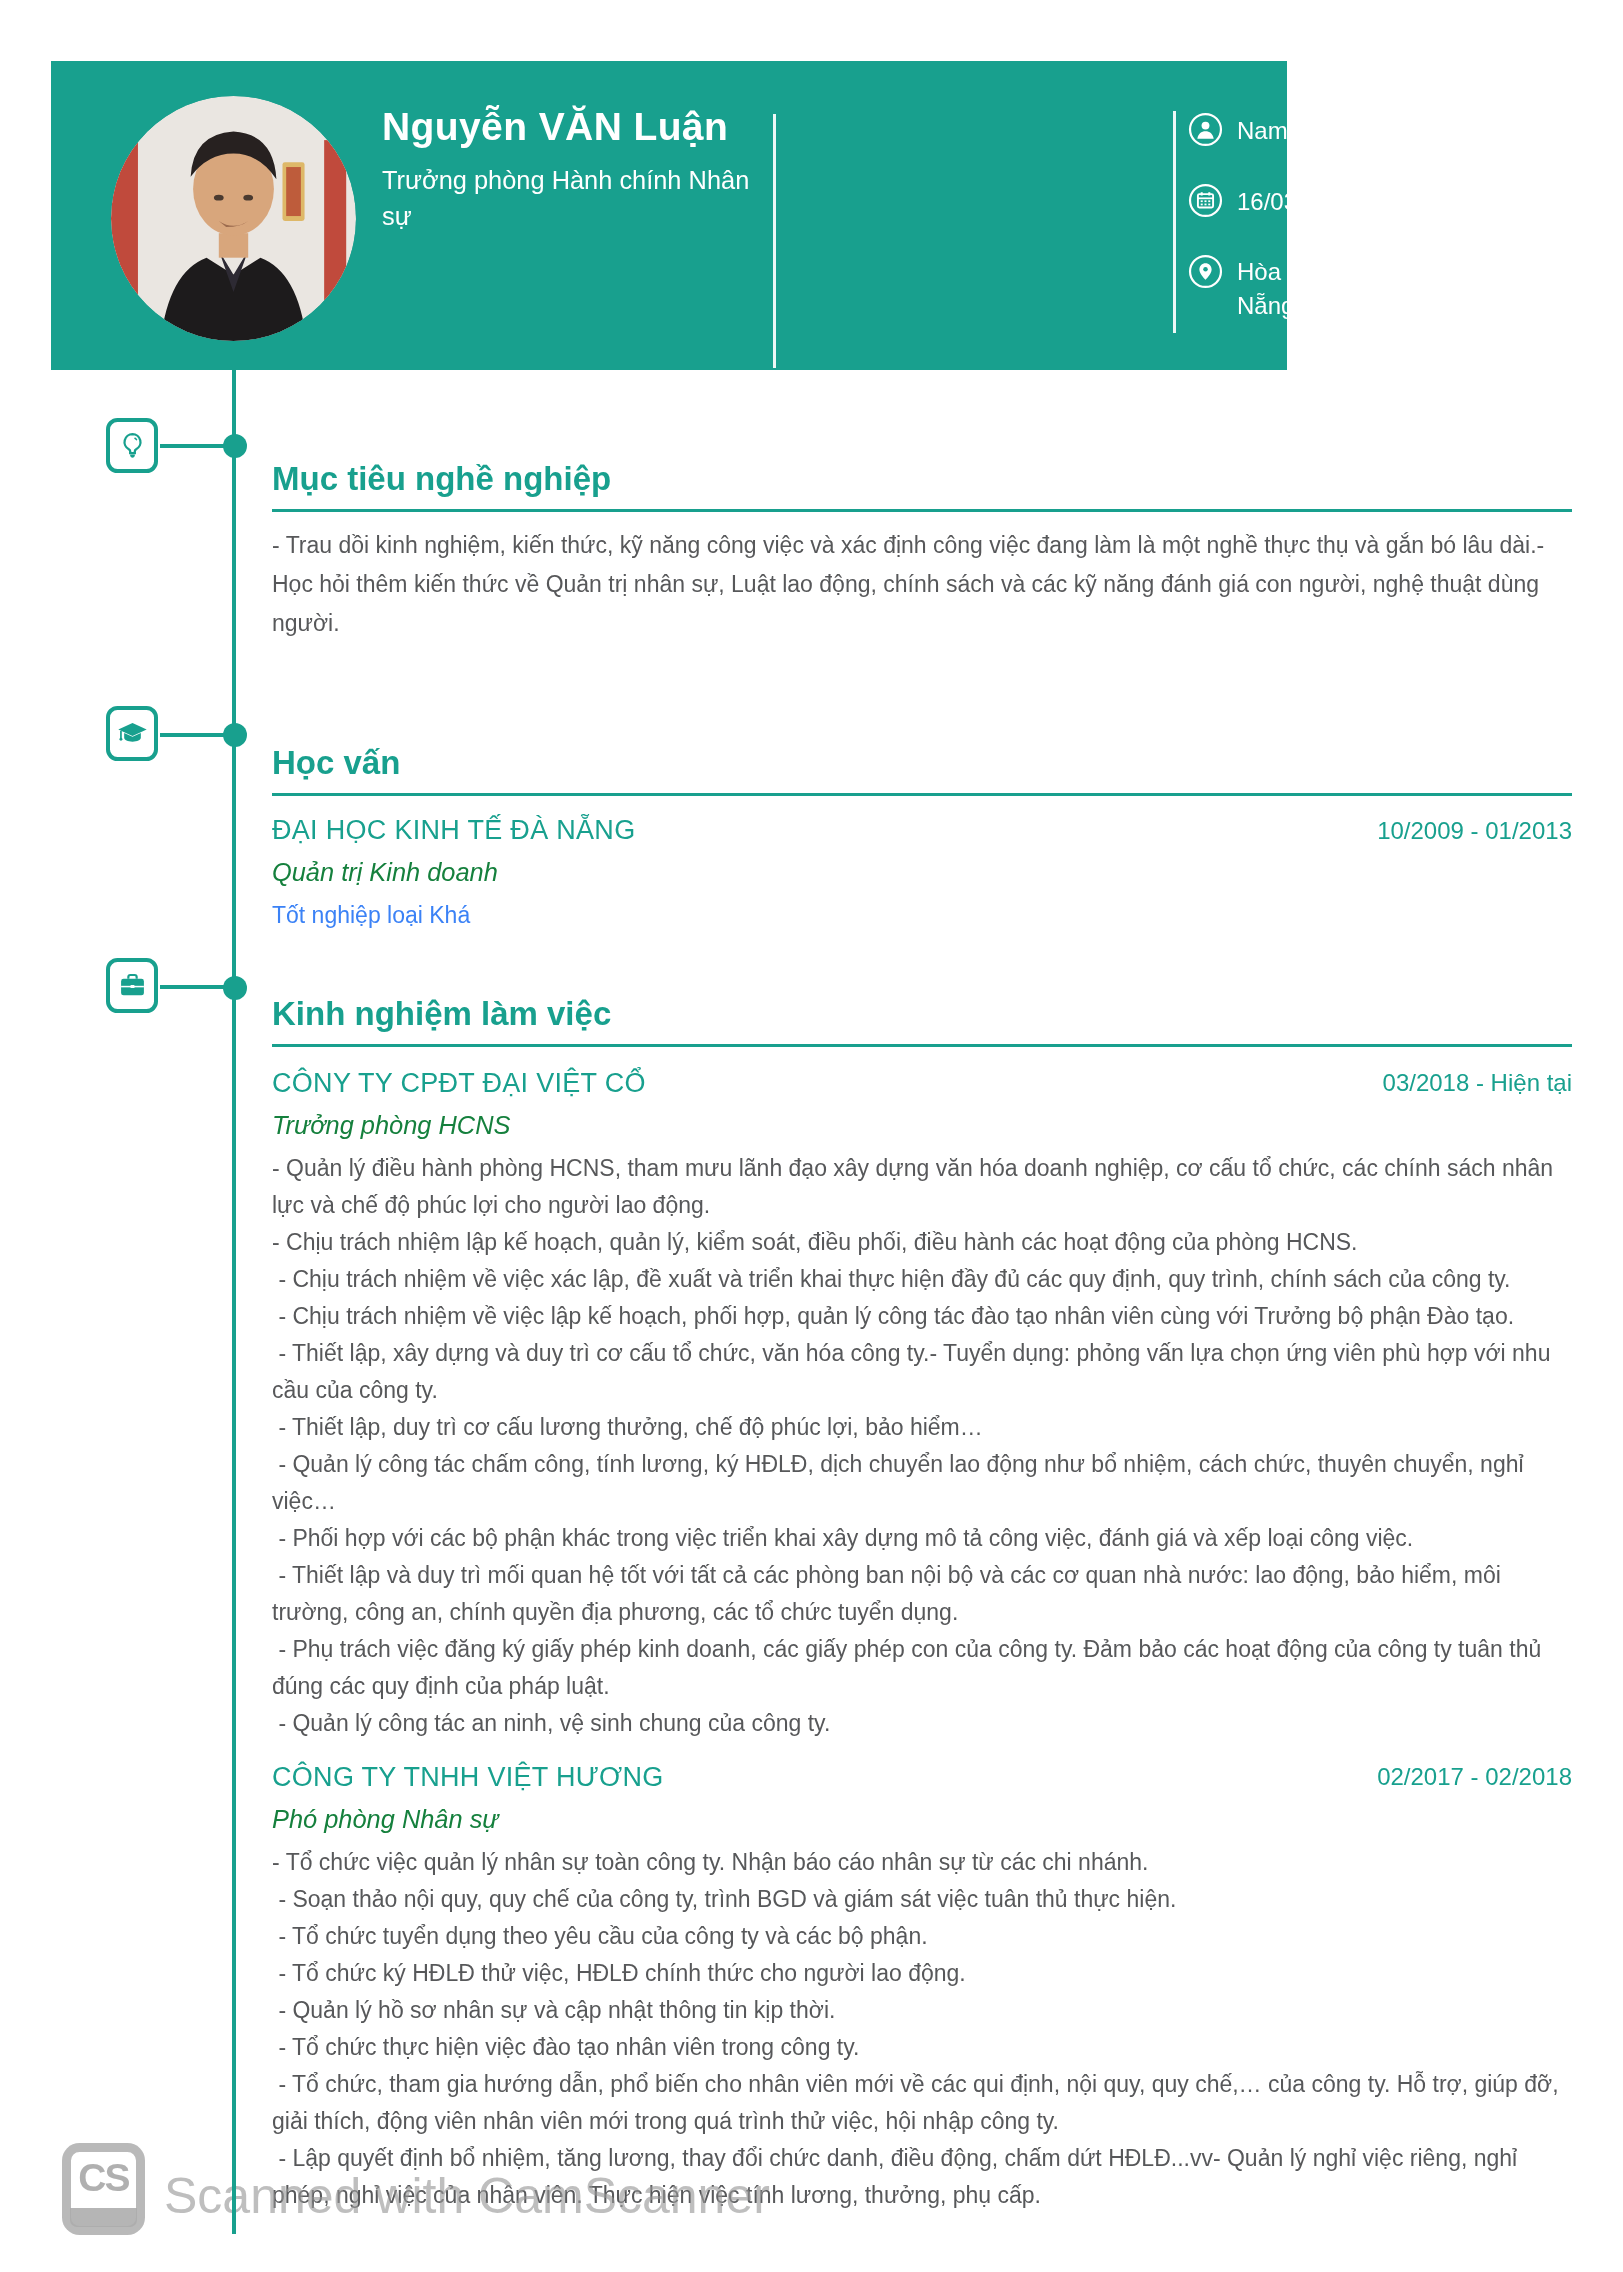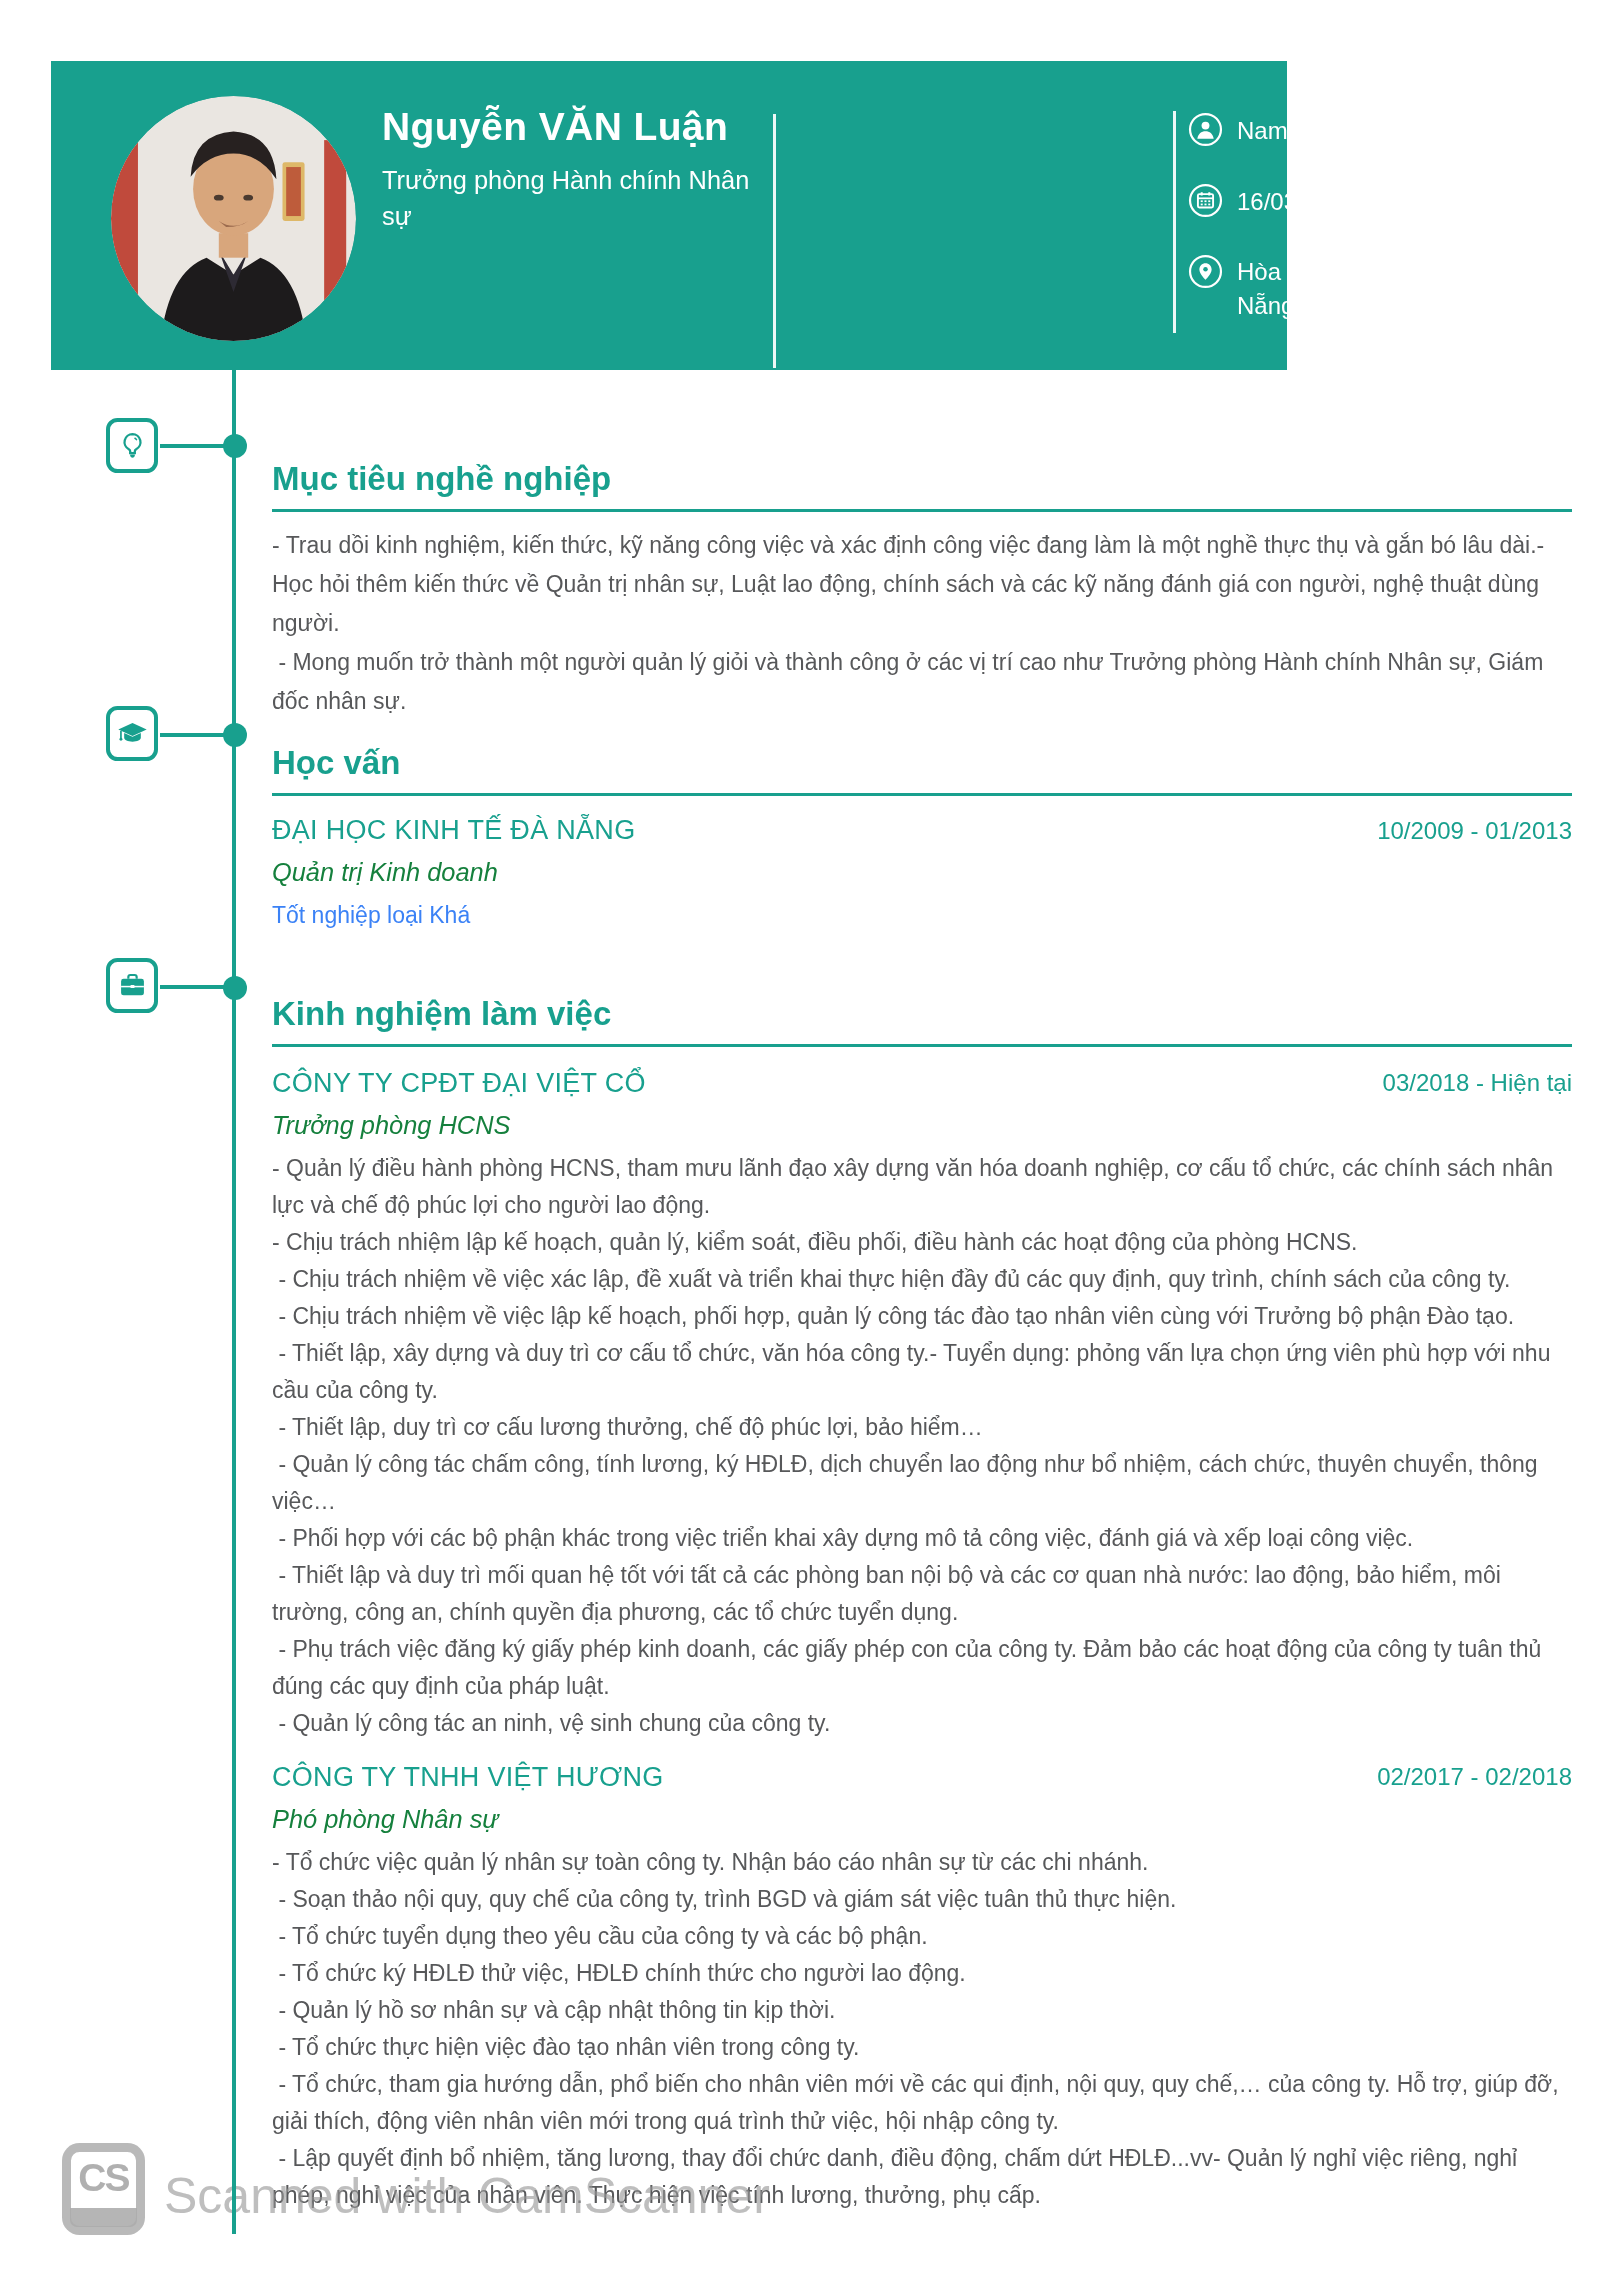--- a/index.html
+++ b/index.html
@@ -168,21 +168,20 @@
       <rect x="10.7" y="11.7" width="2.6" height="2" rx=".4" fill="#fff"></rect>
     </svg>
   </div>
   <div class="connector" style="top:985px;"></div>
   <div class="dot" style="top:976px;"></div>
 
   <div class="section" style="top:428px;">
     <div class="sec-heading">Mục tiêu nghề nghiệp</div>
     <div class="sec-underline"></div>
     <div class="body-text objective-text">- Trau dồi kinh nghiệm, kiến thức, kỹ năng công việc và xác định công việc đang làm là một nghề thực thụ và gắn bó lâu dài.- Học hỏi thêm kiến thức về Quản trị nhân sự, Luật lao động, chính sách và các kỹ năng đánh giá con người, nghệ thuật dùng người.</div>
-    <div class="body-text"> - Mong muốn trở thành một người quản lý giỏi và thành công ở các vị trí cao như Trưởng phòng Hành chính Nhân sự, Giám đốc nhân sự.</div>
   </div>
 
   <div class="section" style="top:712px;">
     <div class="sec-heading">Học vấn</div>
     <div class="sec-underline"></div>
     <div class="edu-block">
       <div class="entry-head">
         <span class="entry-name">ĐẠI HỌC KINH TẾ ĐÀ NẴNG</span>
         <span class="entry-dates">10/2009 - 01/2013</span>
       </div>
@@ -202,21 +201,21 @@
       </div>
       <div class="entry-role">Trưởng phòng HCNS</div>
       <div class="bullets">
 
       <div class="bullet">- Quản lý điều hành phòng HCNS, tham mưu lãnh đạo xây dựng văn hóa doanh nghiệp, cơ cấu tổ chức, các chính sách nhân lực và chế độ phúc lợi cho người lao động.</div>
           <div class="bullet">- Chịu trách nhiệm lập kế hoạch, quản lý, kiểm soát, điều phối, điều hành các hoạt động của phòng HCNS.</div>
           <div class="bullet"> - Chịu trách nhiệm về việc xác lập, đề xuất và triển khai thực hiện đầy đủ các quy định, quy trình, chính sách của công ty.</div>
           <div class="bullet"> - Chịu trách nhiệm về việc lập kế hoạch, phối hợp, quản lý công tác đào tạo nhân viên cùng với Trưởng bộ phận Đào tạo.</div>
           <div class="bullet"> - Thiết lập, xây dựng và duy trì cơ cấu tổ chức, văn hóa công ty.- Tuyển dụng: phỏng vấn lựa chọn ứng viên phù hợp với nhu cầu của công ty.</div>
           <div class="bullet"> - Thiết lập, duy trì cơ cấu lương thưởng, chế độ phúc lợi, bảo hiểm…</div>
-          <div class="bullet"> - Quản lý công tác chấm công, tính lương, ký HĐLĐ, dịch chuyển lao động như bổ nhiệm, cách chức, thuyên chuyển, thông việc…</div>
+          <div class="bullet"> - Quản lý công tác chấm công, tính lương, ký HĐLĐ, dịch chuyển lao động như bổ nhiệm, cách chức, thuyên chuyển, nghỉ việc…</div>
           <div class="bullet"> - Phối hợp với các bộ phận khác trong việc triển khai xây dựng mô tả công việc, đánh giá và xếp loại công việc.</div>
           <div class="bullet"> - Thiết lập và duy trì mối quan hệ tốt với tất cả các phòng ban nội bộ và các cơ quan nhà nước: lao động, bảo hiểm, môi trường, công an, chính quyền địa phương, các tổ chức tuyển dụng.</div>
           <div class="bullet"> - Phụ trách việc đăng ký giấy phép kinh doanh, các giấy phép con của công ty. Đảm bảo các hoạt động của công ty tuân thủ đúng các quy định của pháp luật.</div>
           <div class="bullet"> - Quản lý công tác an ninh, vệ sinh chung của công ty.</div>
         </div>
     </div>
 
     <div class="job">
       <div class="entry-head">
         <span class="entry-name">CÔNG TY TNHH VIỆT HƯƠNG</span>

